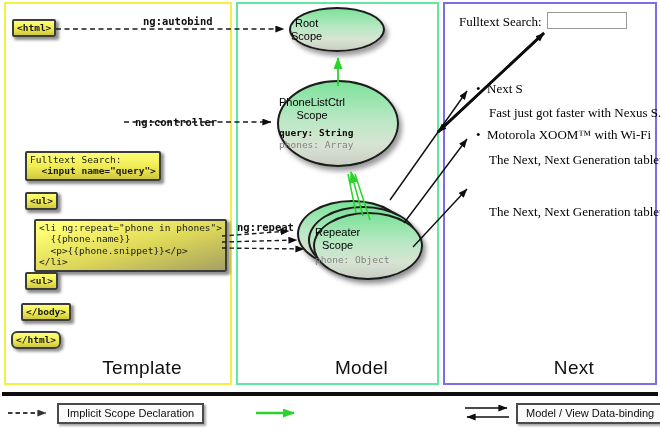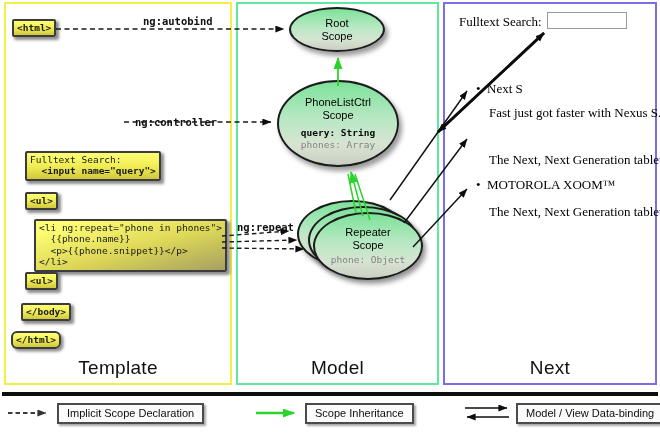--- a/index.html
+++ b/index.html
@@ -4,37 +4,37 @@
 <style>
   html,body{margin:0;padding:0;background:#fff;}
   #stage{position:relative;width:660px;height:435px;background:#fff;overflow:hidden;
          font-family:"Liberation Sans",sans-serif;}
   
   .col{position:absolute;top:2px;height:383px;background:#fff;box-sizing:border-box;}
   .col-template{left:4px;width:228px;border:2px solid #f2ef45;}
   .col-model{left:236px;width:203px;border:2px solid #62e7a2;}
   .col-view{left:443px;width:214px;border:2px solid #7b6ce8;}
   .col-label{position:absolute;bottom:4px;left:0;width:100%;text-align:center;
-             font-size:19px;color:#111;letter-spacing:.3px;}
+             font-size:19px;color:#111;letter-spacing:.3px;padding-left:24px;}
   
   .code-box{position:absolute;font-family:"DejaVu Sans Mono","Liberation Mono",monospace;
             font-size:9.5px;line-height:1.2;font-weight:bold;color:#191919;white-space:pre;
             background:linear-gradient(180deg,#ffff74 0%,#eeea52 55%,#cfc83d 100%);
             border:2px solid #3c3c3c;border-radius:2px;padding:1px 3px 2px;
             box-shadow:2.5px 2.5px 3px rgba(0,0,0,.45);}
   .code-box .nb{font-weight:normal;}
   .li-box{background:linear-gradient(165deg,#ffff74 10%,#ddd758 55%,#a6a061 100%);
           font-weight:normal;}
   .edge-label{position:absolute;font-family:"DejaVu Sans Mono","Liberation Mono",monospace;
               font-size:10.5px;font-weight:bold;color:#111;white-space:nowrap;}
   
   .ellipse{position:absolute;box-sizing:border-box;border:2px solid #1c1c1c;border-radius:50%;
            background:linear-gradient(180deg,#7de29a 0%,#b9e8c4 45%,#d7e4d2 75%,#c9cfc3 100%);
            box-shadow:3px 4px 5px rgba(0,0,0,.4);
-           display:flex;flex-direction:column;align-items:center;justify-content:center;
+           display:flex;flex-direction:column;align-items:flex-start;justify-content:center;
            text-align:center;}
   .scope-title{font-size:11px;line-height:1.15;color:#000;white-space:pre-line;}
   .scope-prop{font-family:"DejaVu Sans Mono","Liberation Mono",monospace;font-size:9.5px;
               line-height:1.25;white-space:pre;}
   .prop-bold{font-weight:bold;color:#090909;}
   .prop-gray{color:#828282;}
   
   .view-text{position:absolute;font-family:"Liberation Serif",serif;font-size:13px;color:#000;
              white-space:nowrap;}
   .bullet:before{content:"\2022\00a0\00a0";font-size:13px;}
@@ -96,27 +96,26 @@
     <div class="scope-title">Repeater
 Scope</div>
     <div class="scope-prop prop-gray" style="margin-top:3px;">phone: Object</div>
   </div>
 
   <div class="view-text" style="left:459px;top:14px;">Fulltext Search:</div>
   <input id="search-input" type="text" value="" style="">
 
   <div class="view-text bullet" style="left:476px;top:81px;">Next S</div>
   <div class="view-text" style="left:489px;top:105px;">Fast just got faster with Nexus S.</div>
+  <div class="view-text bullet" style="left:476px;top:127px;">Motorola XOOM™ with Wi-Fi</div>
   <div class="view-text" style="left:489px;top:152px;">The Next, Next Generation tablet.</div>
-  <div class="view-text bullet" style="left:476px;top:177px;">MOTOROLA XOOM™</div>
   <div class="view-text" style="left:489px;top:204px;">The Next, Next Generation tablet.</div>
 
   <div class="thick-rule"></div>
   <div class="legend-label" style="left:57px;">Implicit Scope Declaration</div>
-  <div class="legend-label" style="left:305px;">Scope Inheritance</div>
   <div class="legend-label" style="left:516px;">Model / View Data-binding</div>
 
   <svg id="arrows" viewBox="0 0 660 435">
     <defs>
       <marker id="mBlack" markerUnits="userSpaceOnUse" markerWidth="10" markerHeight="8" refX="8.6" refY="3.5" orient="auto">
         <path d="M0,0 L9,3.5 L0,7 Z" fill="#0d0d0d"></path>
       </marker>
       <marker id="mGray" markerUnits="userSpaceOnUse" markerWidth="10" markerHeight="8" refX="8.6" refY="3.5" orient="auto">
         <path d="M0,0 L9,3.5 L0,7 Z" fill="#333"></path>
       </marker>

